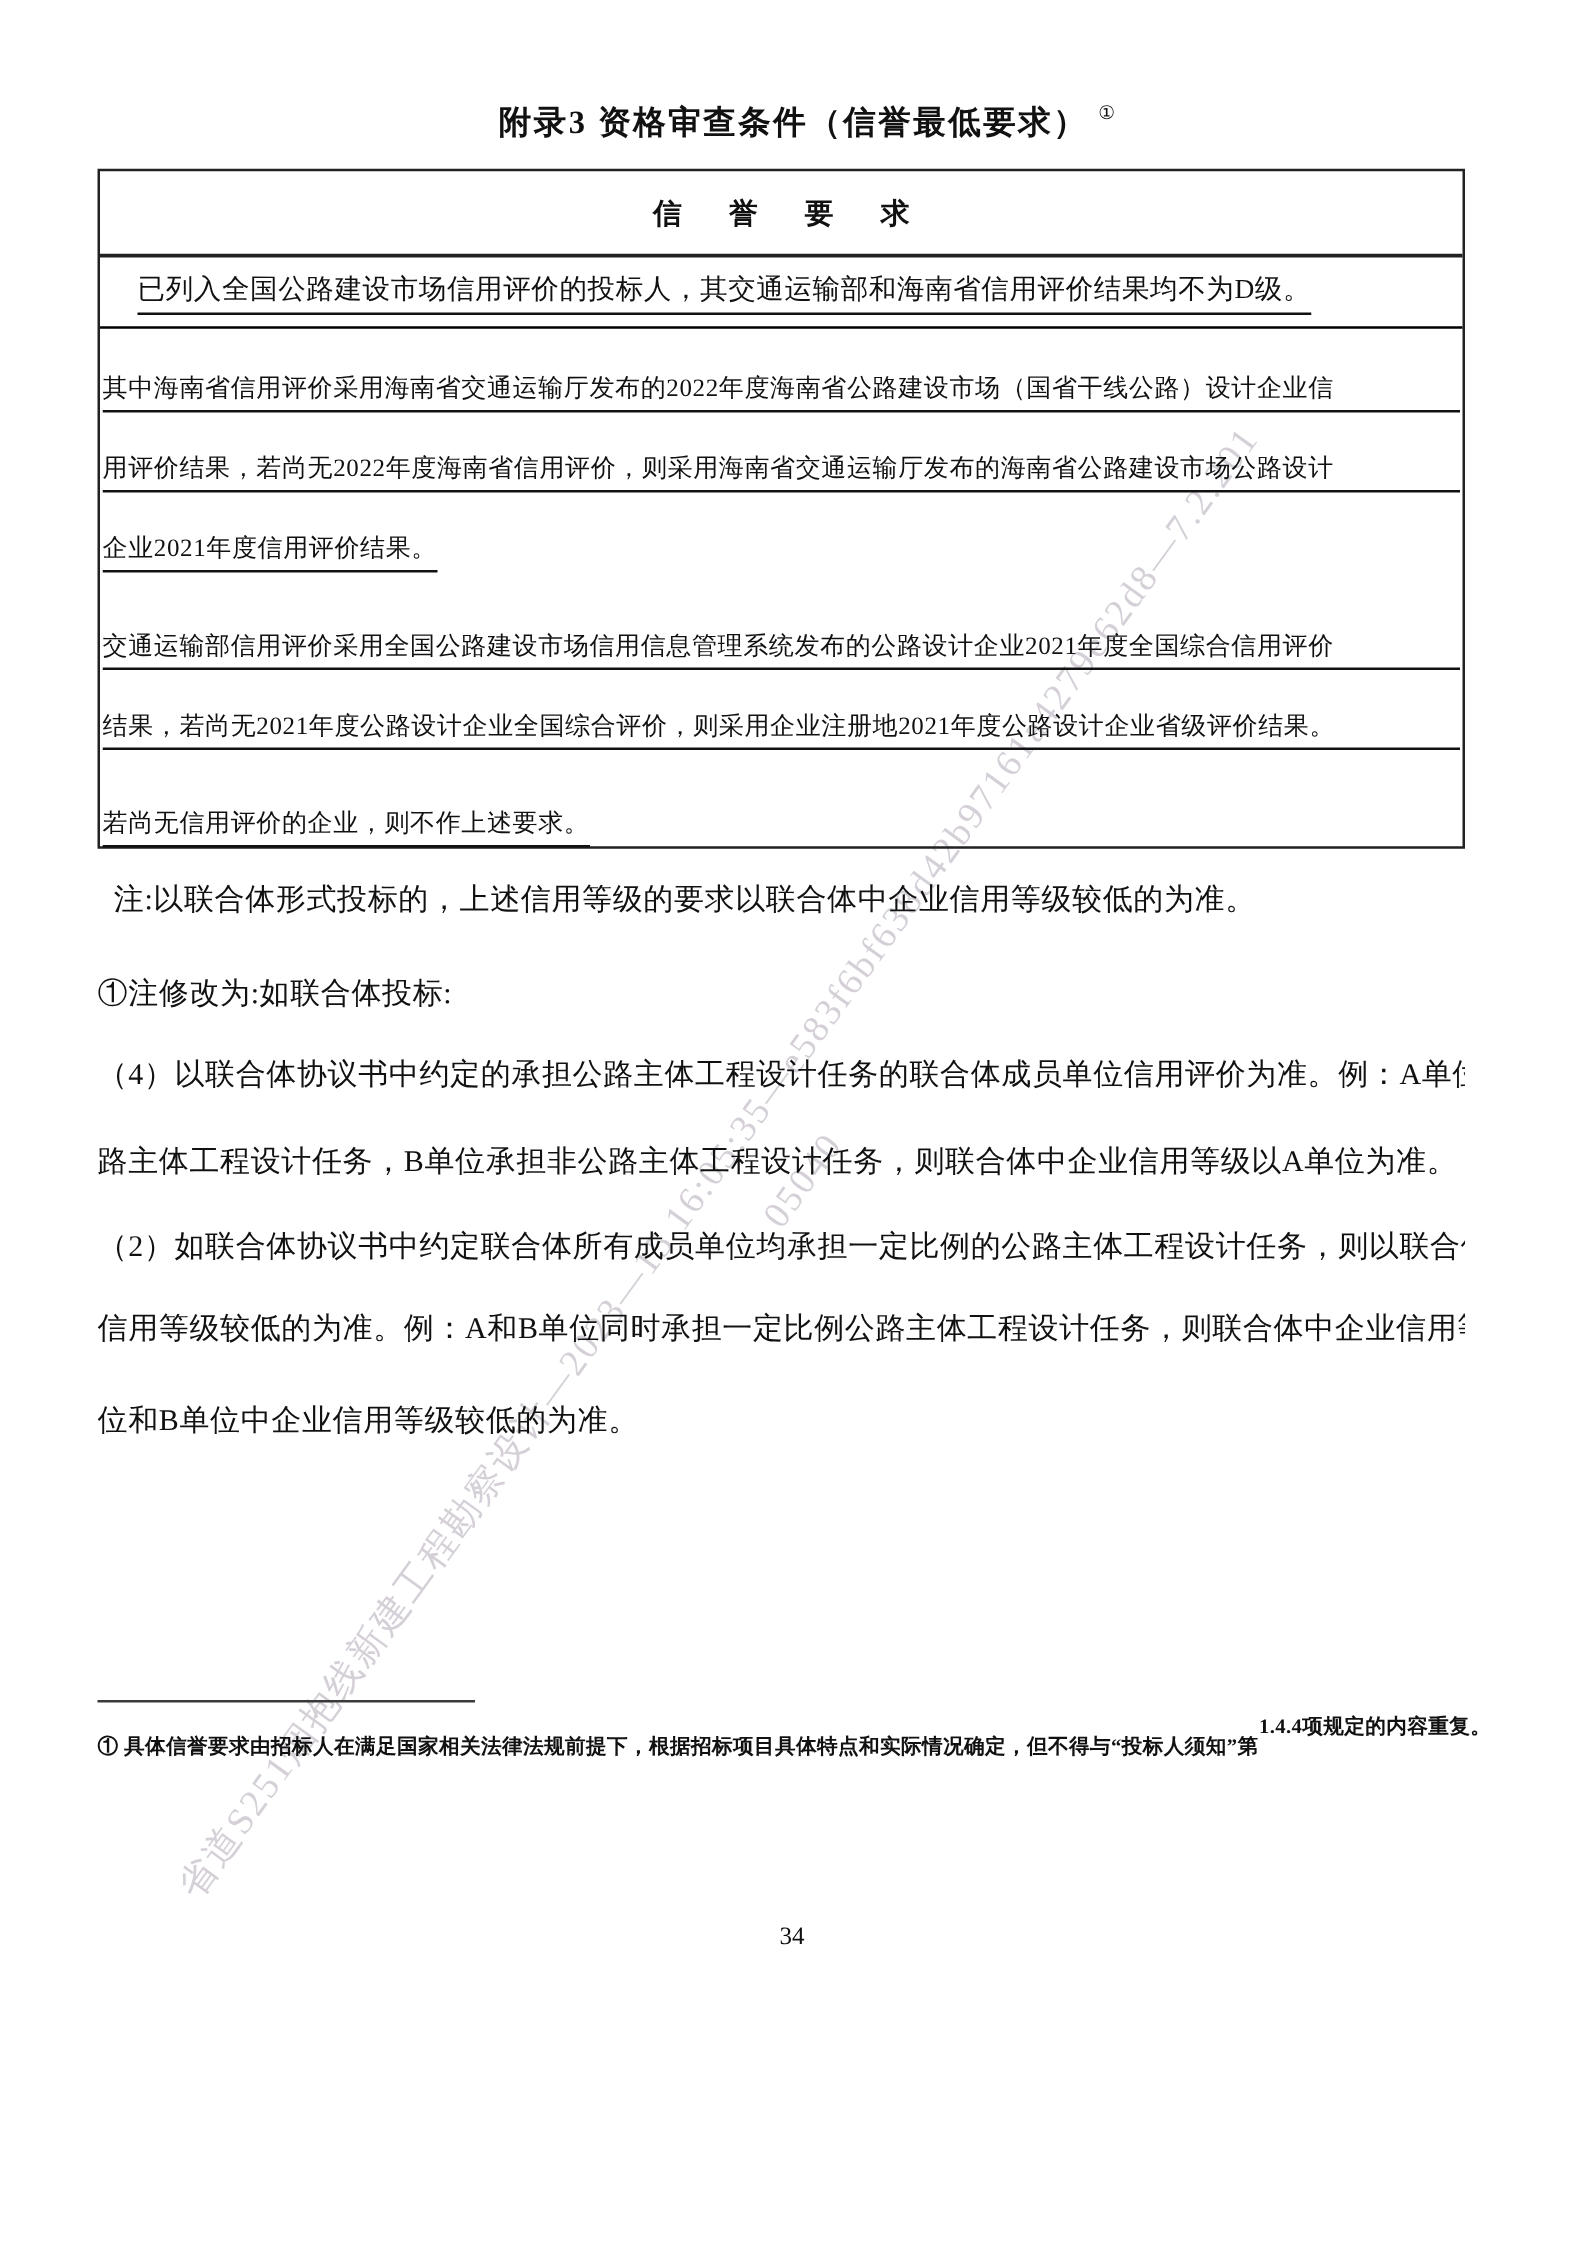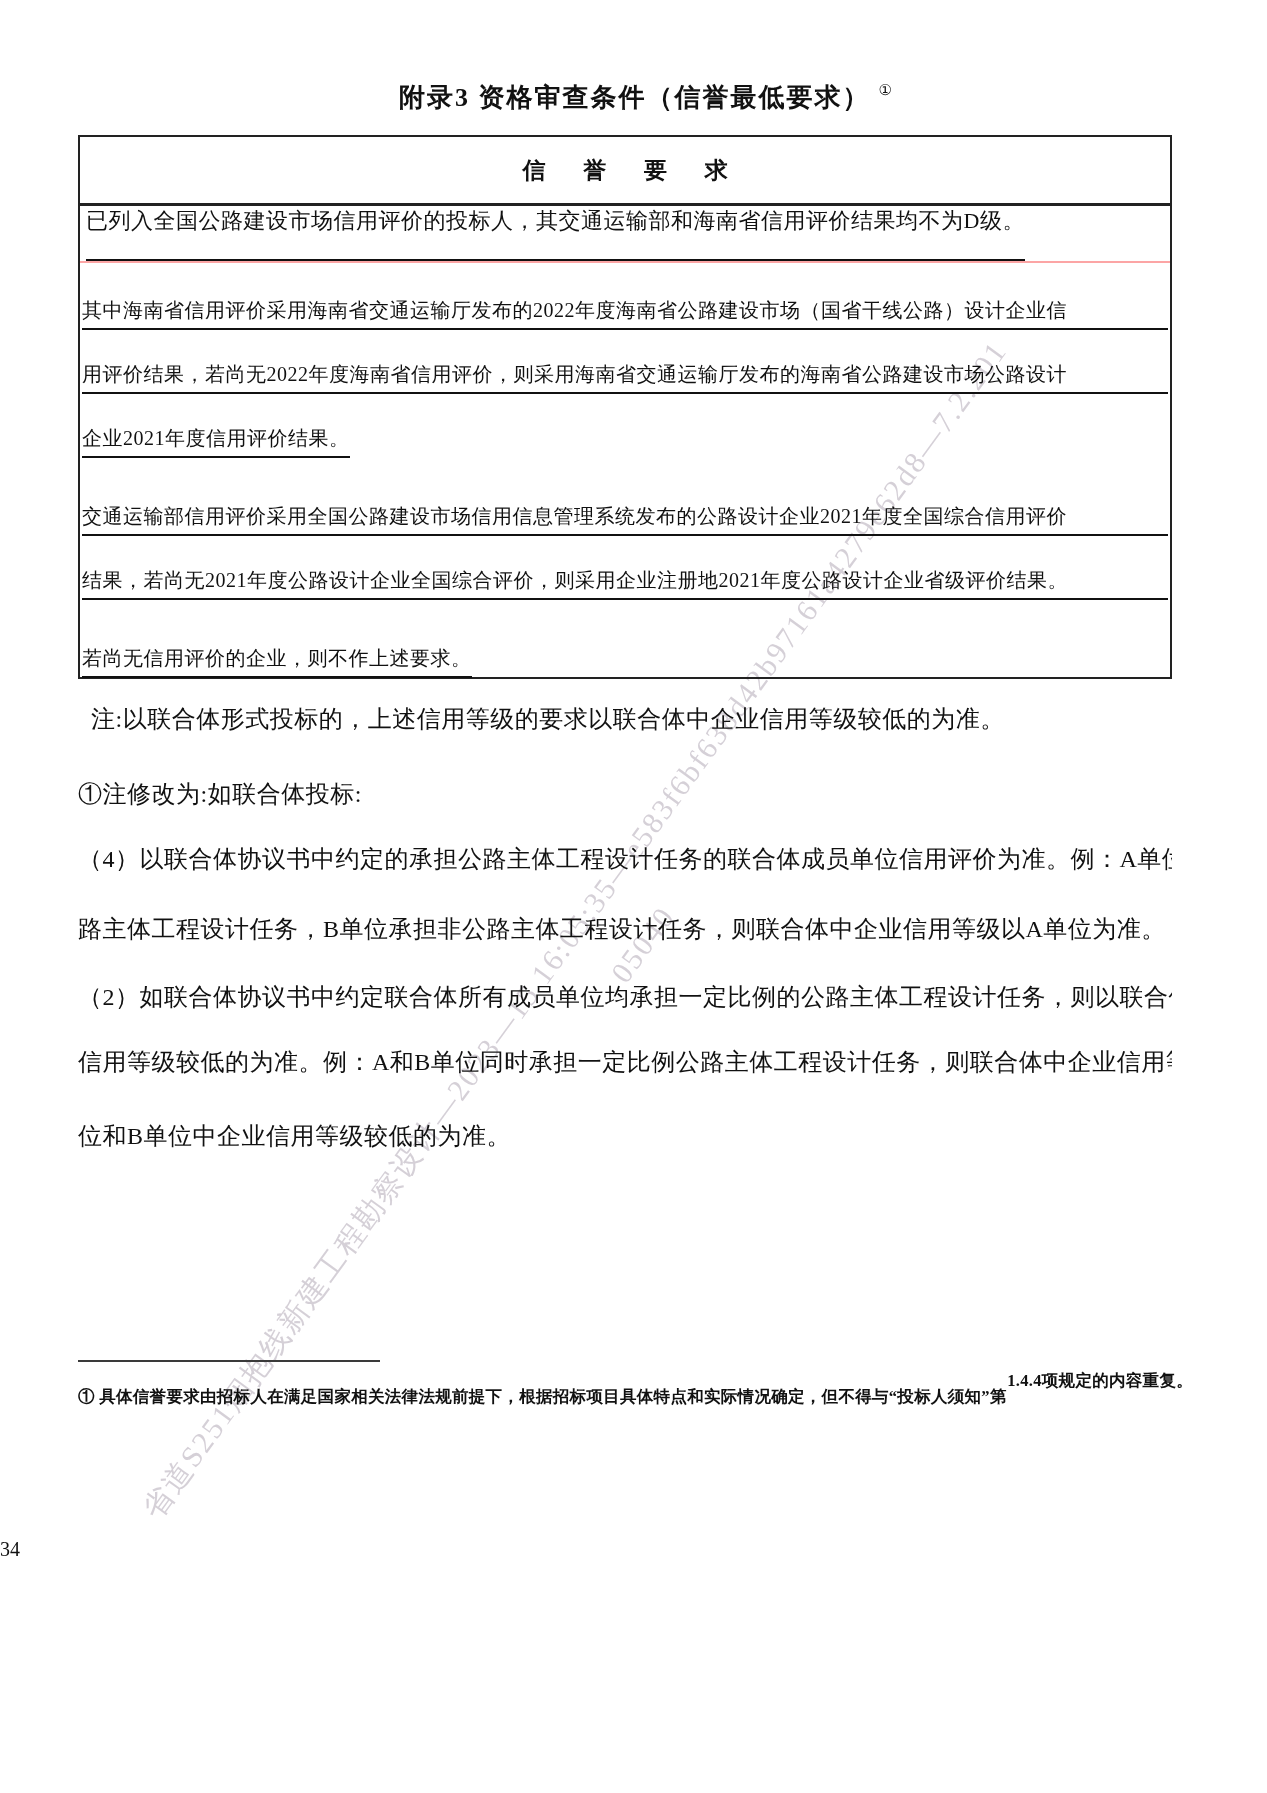--- a/index.html
+++ b/index.html
@@ -39,23 +39,23 @@
   .reqtable{
     position:absolute;left:78px;top:135px;width:1090px;
     border:2px solid #222;
   }
   .thead{
     height:66px;border-bottom:3px solid #222;
     display:flex;align-items:center;justify-content:center;
     font-size:23px;font-weight:bold;letter-spacing:16px;text-indent:16px;
   }
   .trow1{
-    height:55px;border-bottom:2px solid #fca5a5;
-    display:flex;
-    padding-left:6px;font-size:22px;letter-spacing:.5px;
+    height:55px;border-bottom:2px solid #000000;
+    display:flex;align-items:center;
+    padding-left:30px;font-size:22px;letter-spacing:.5px;
   }
   .tbody{padding:18px 2px 0 2px;height:414px;box-sizing:border-box;}
   .tpara{margin-bottom:14px;}
   .tpara:last-child{margin-bottom:0;}
   .tline{
     height:64px;display:flex;align-items:center;
     font-size:20px;letter-spacing:.5px;overflow:hidden;
   }
   .u{
     display:inline-block;border-bottom:2px solid #111;
@@ -73,21 +73,21 @@
   .fnsep{position:absolute;left:78px;top:1360px;width:302px;border-top:2px solid #3a3a3a;}
   .fnline{
     position:absolute;left:78px;width:1115px;
     font-size:16.5px;letter-spacing:.3px;white-space:nowrap;font-weight:bold;
   }
   .fn1{top:1386px;}
   .fn2{top:1370px;text-align:right;}
   
   .pageno{
     position:absolute;top:1538px;left:0;width:1267px;
-    font-size:20px;
+    text-align:center;font-size:20px;
   }
 </style>
 </head>
 <body>
 
 <div class="page">
 
   <div class="wm wm-main">省道S251烟抱线新建工程勘察设计—2023—15 16:05:35—e583f6bf638d42b97161a4279e62d8—7.2.201</div>
   <div class="wm wm-frag">05040</div>
 

